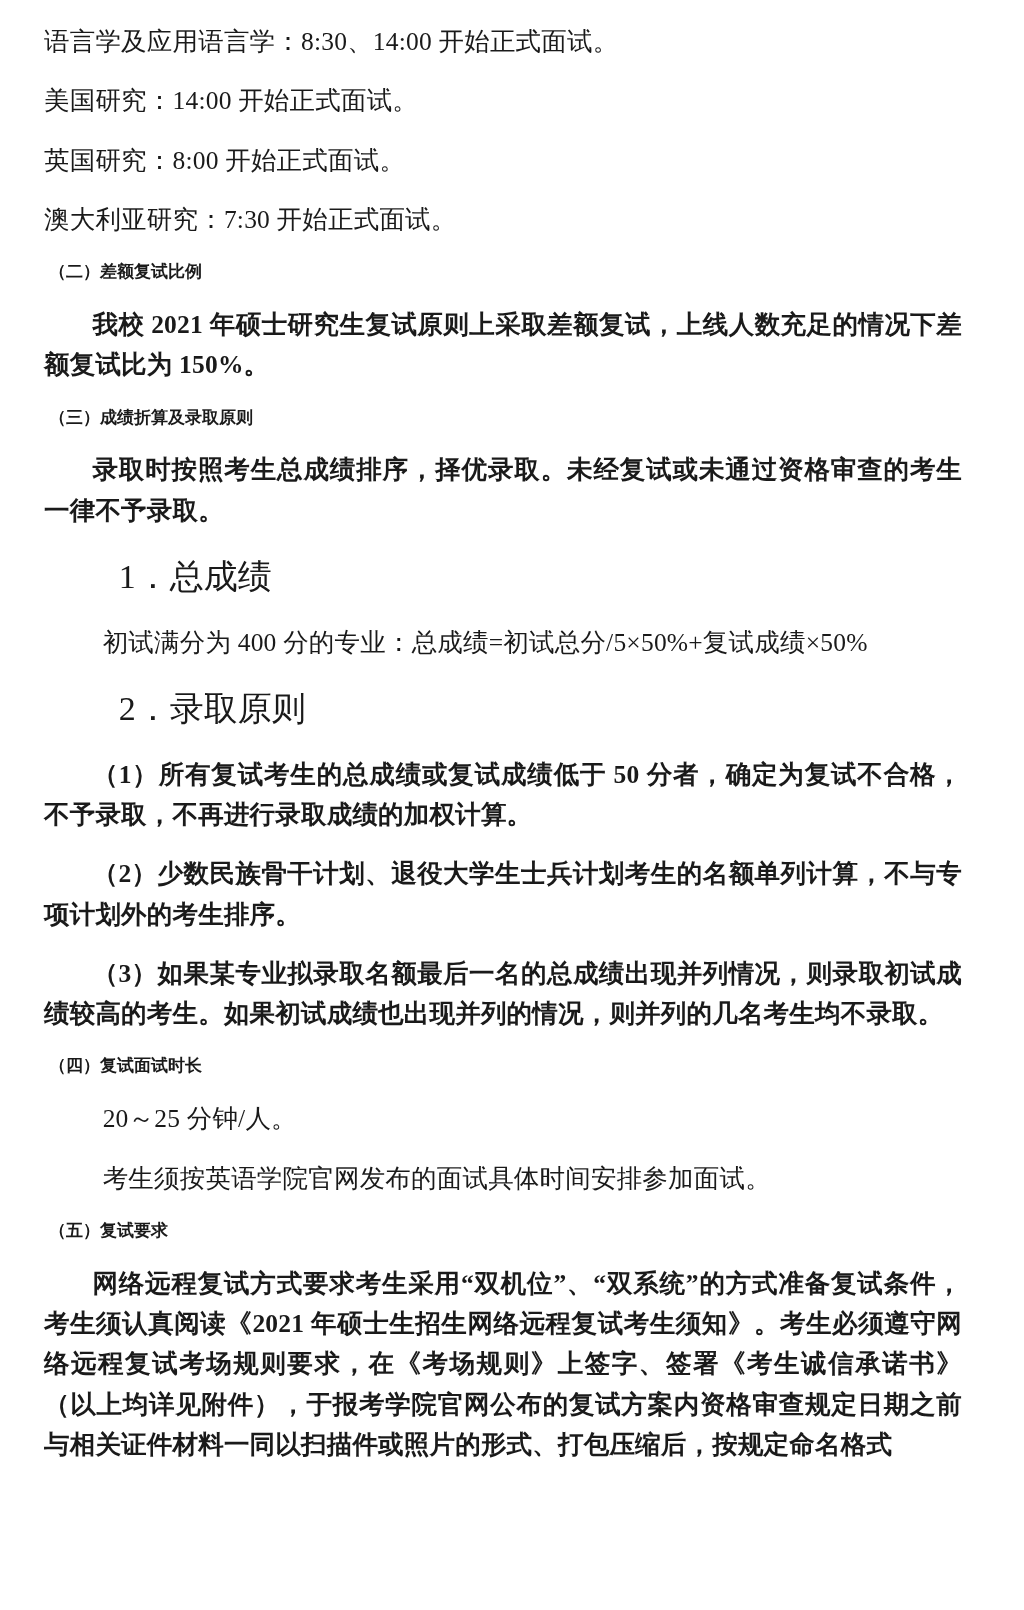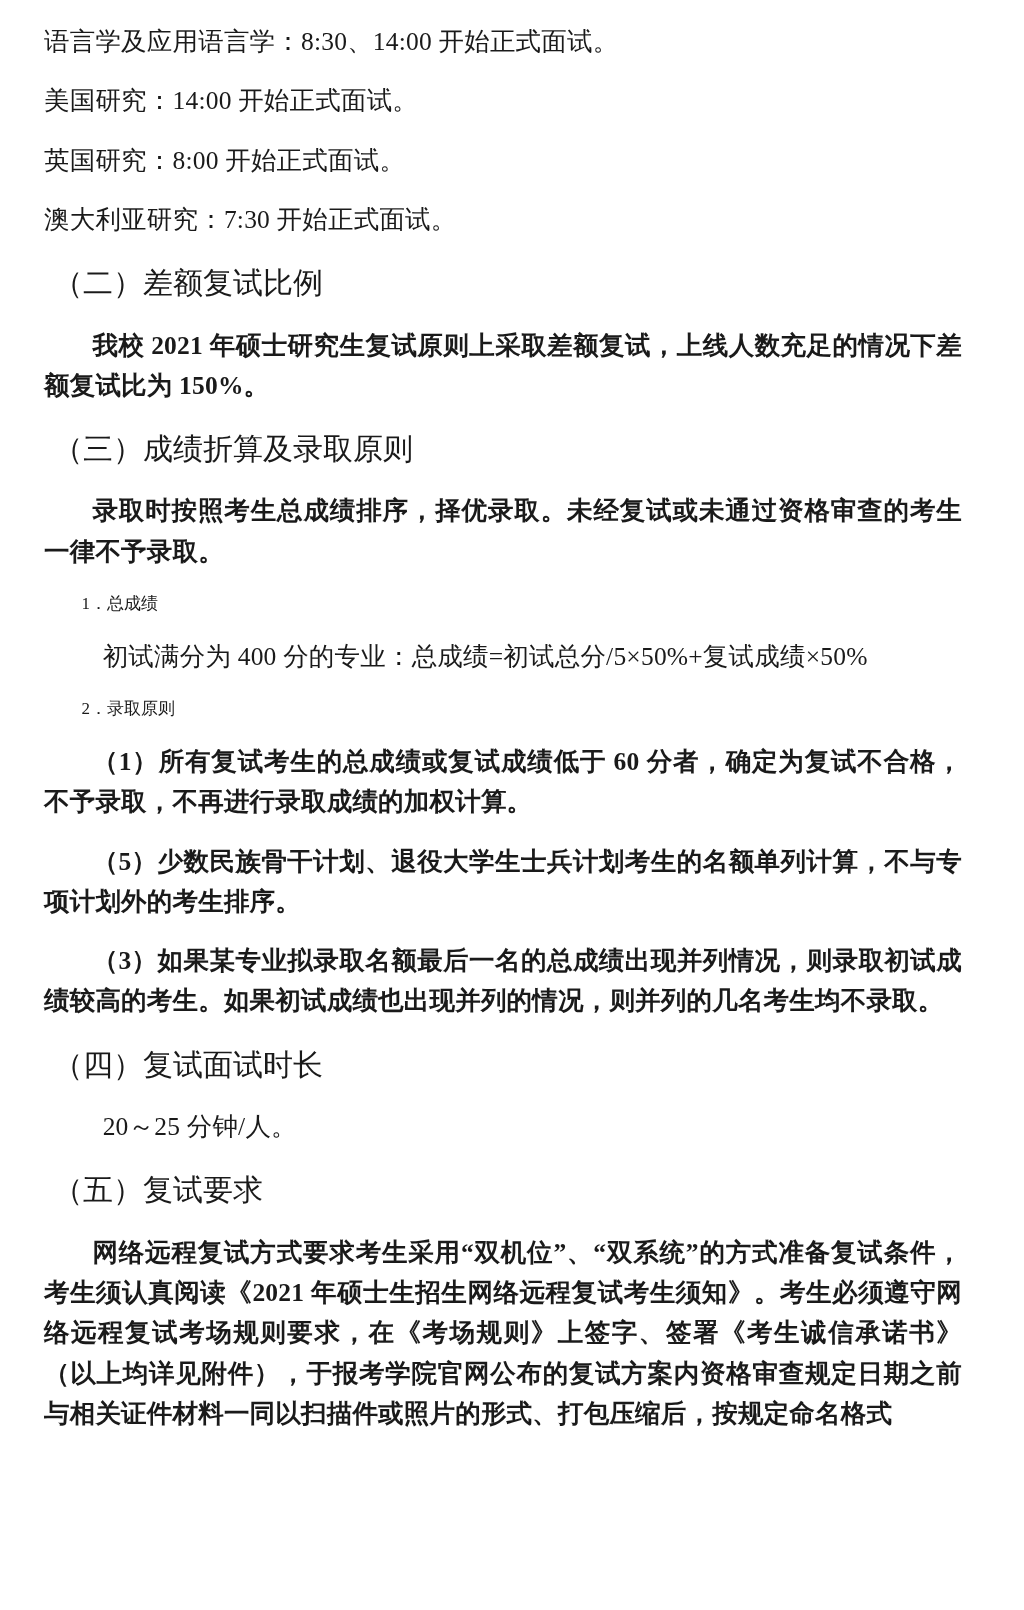--- a/index.html
+++ b/index.html
@@ -25,27 +25,28 @@
     font-size: 25.5px;
     line-height: 1.58;
     margin: 0 0 19px 0;
     text-align: justify;
     text-justify: inter-ideograph;
     letter-spacing: 0.2px;
   }
   .indent-1 { text-indent: 1.9em; font-weight: bold; }
   .indent-2 { text-indent: 2.3em; }
   .sec-head {
-    font-size: 30px;
+    font-size: 17px;
     line-height: 1.58;
     margin: 0 0 19px 0;
     text-indent: 0.3em;
+    font-weight: bold;
   }
   .list-head {
-    font-size: 17px;
+    font-size: 34px;
     line-height: 1.58;
     margin: 0 0 19px 0;
     text-indent: 2.2em;
   }
   .block-last { margin-bottom: 12px; }
 </style>
 </head>
 <body>
 
 <div class="page">
@@ -65,28 +66,29 @@
   <p class="sec-head">（三）成绩折算及录取原则</p>
 
   <p class="para indent-1">录取时按照考生总成绩排序，择优录取。未经复试或未通过资格审查的考生一律不予录取。</p>
 
   <p class="list-head">1．总成绩</p>
 
   <p class="para indent-2">初试满分为 400 分的专业：总成绩=初试总分/5×50%+复试成绩×50%</p>
 
   <p class="list-head">2．录取原则</p>
 
-  <p class="para indent-1">（1）所有复试考生的总成绩或复试成绩低于 60 分者，确定为复试不合格，不予录取，不再进行录取成绩的加权计算。</p>
+  <p class="para indent-1">（1）所有复试考生的总成绩或复试成绩低于 50 分者，确定为复试不合格，不予录取，不再进行录取成绩的加权计算。</p>
 
-  <p class="para indent-1">（5）少数民族骨干计划、退役大学生士兵计划考生的名额单列计算，不与专项计划外的考生排序。</p>
+  <p class="para indent-1">（2）少数民族骨干计划、退役大学生士兵计划考生的名额单列计算，不与专项计划外的考生排序。</p>
 
   <p class="para indent-1">（3）如果某专业拟录取名额最后一名的总成绩出现并列情况，则录取初试成绩较高的考生。如果初试成绩也出现并列的情况，则并列的几名考生均不录取。</p>
 
   <p class="sec-head">（四）复试面试时长</p>
 
   <p class="para indent-2">20～25 分钟/人。</p>
 
+  <p class="para indent-2">考生须按英语学院官网发布的面试具体时间安排参加面试。</p>
 
   <p class="sec-head">（五）复试要求</p>
 
   <p class="para indent-1 block-last">网络远程复试方式要求考生采用“双机位”、“双系统”的方式准备复试条件，考生须认真阅读《2021 年硕士生招生网络远程复试考生须知》。考生必须遵守网络远程复试考场规则要求，在《考场规则》上签字、签署《考生诚信承诺书》（以上均详见附件），于报考学院官网公布的复试方案内资格审查规定日期之前与相关证件材料一同以扫描件或照片的形式、打包压缩后，按规定命名格式</p>
 
 </div>
 
 </body></html>

